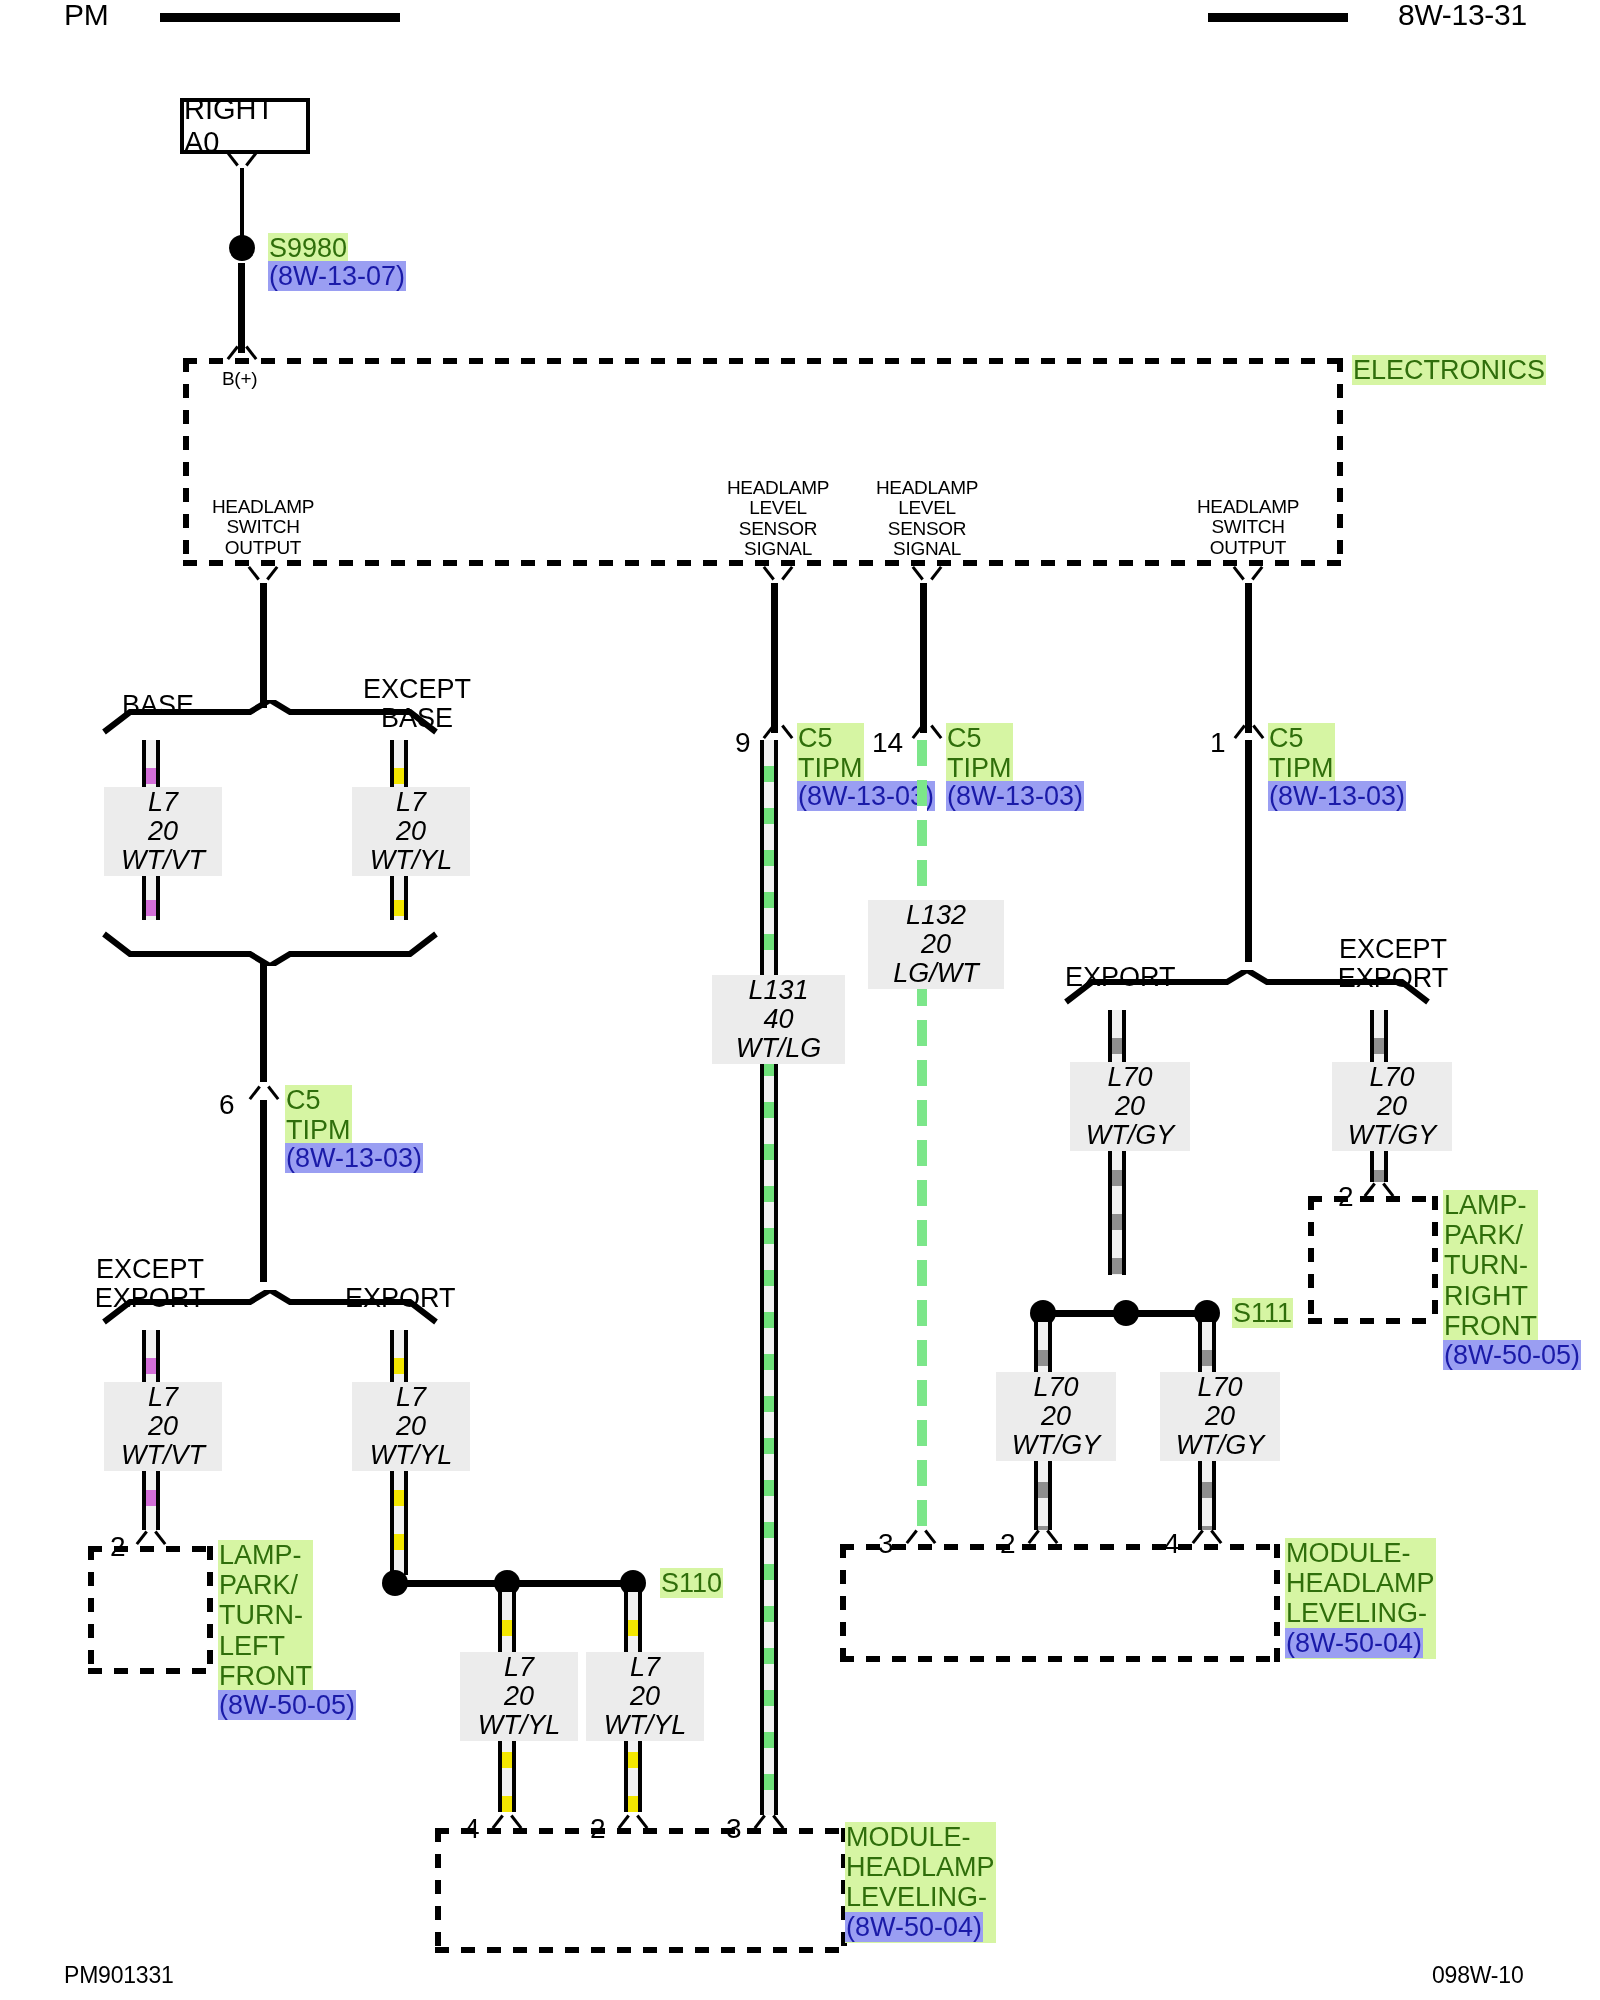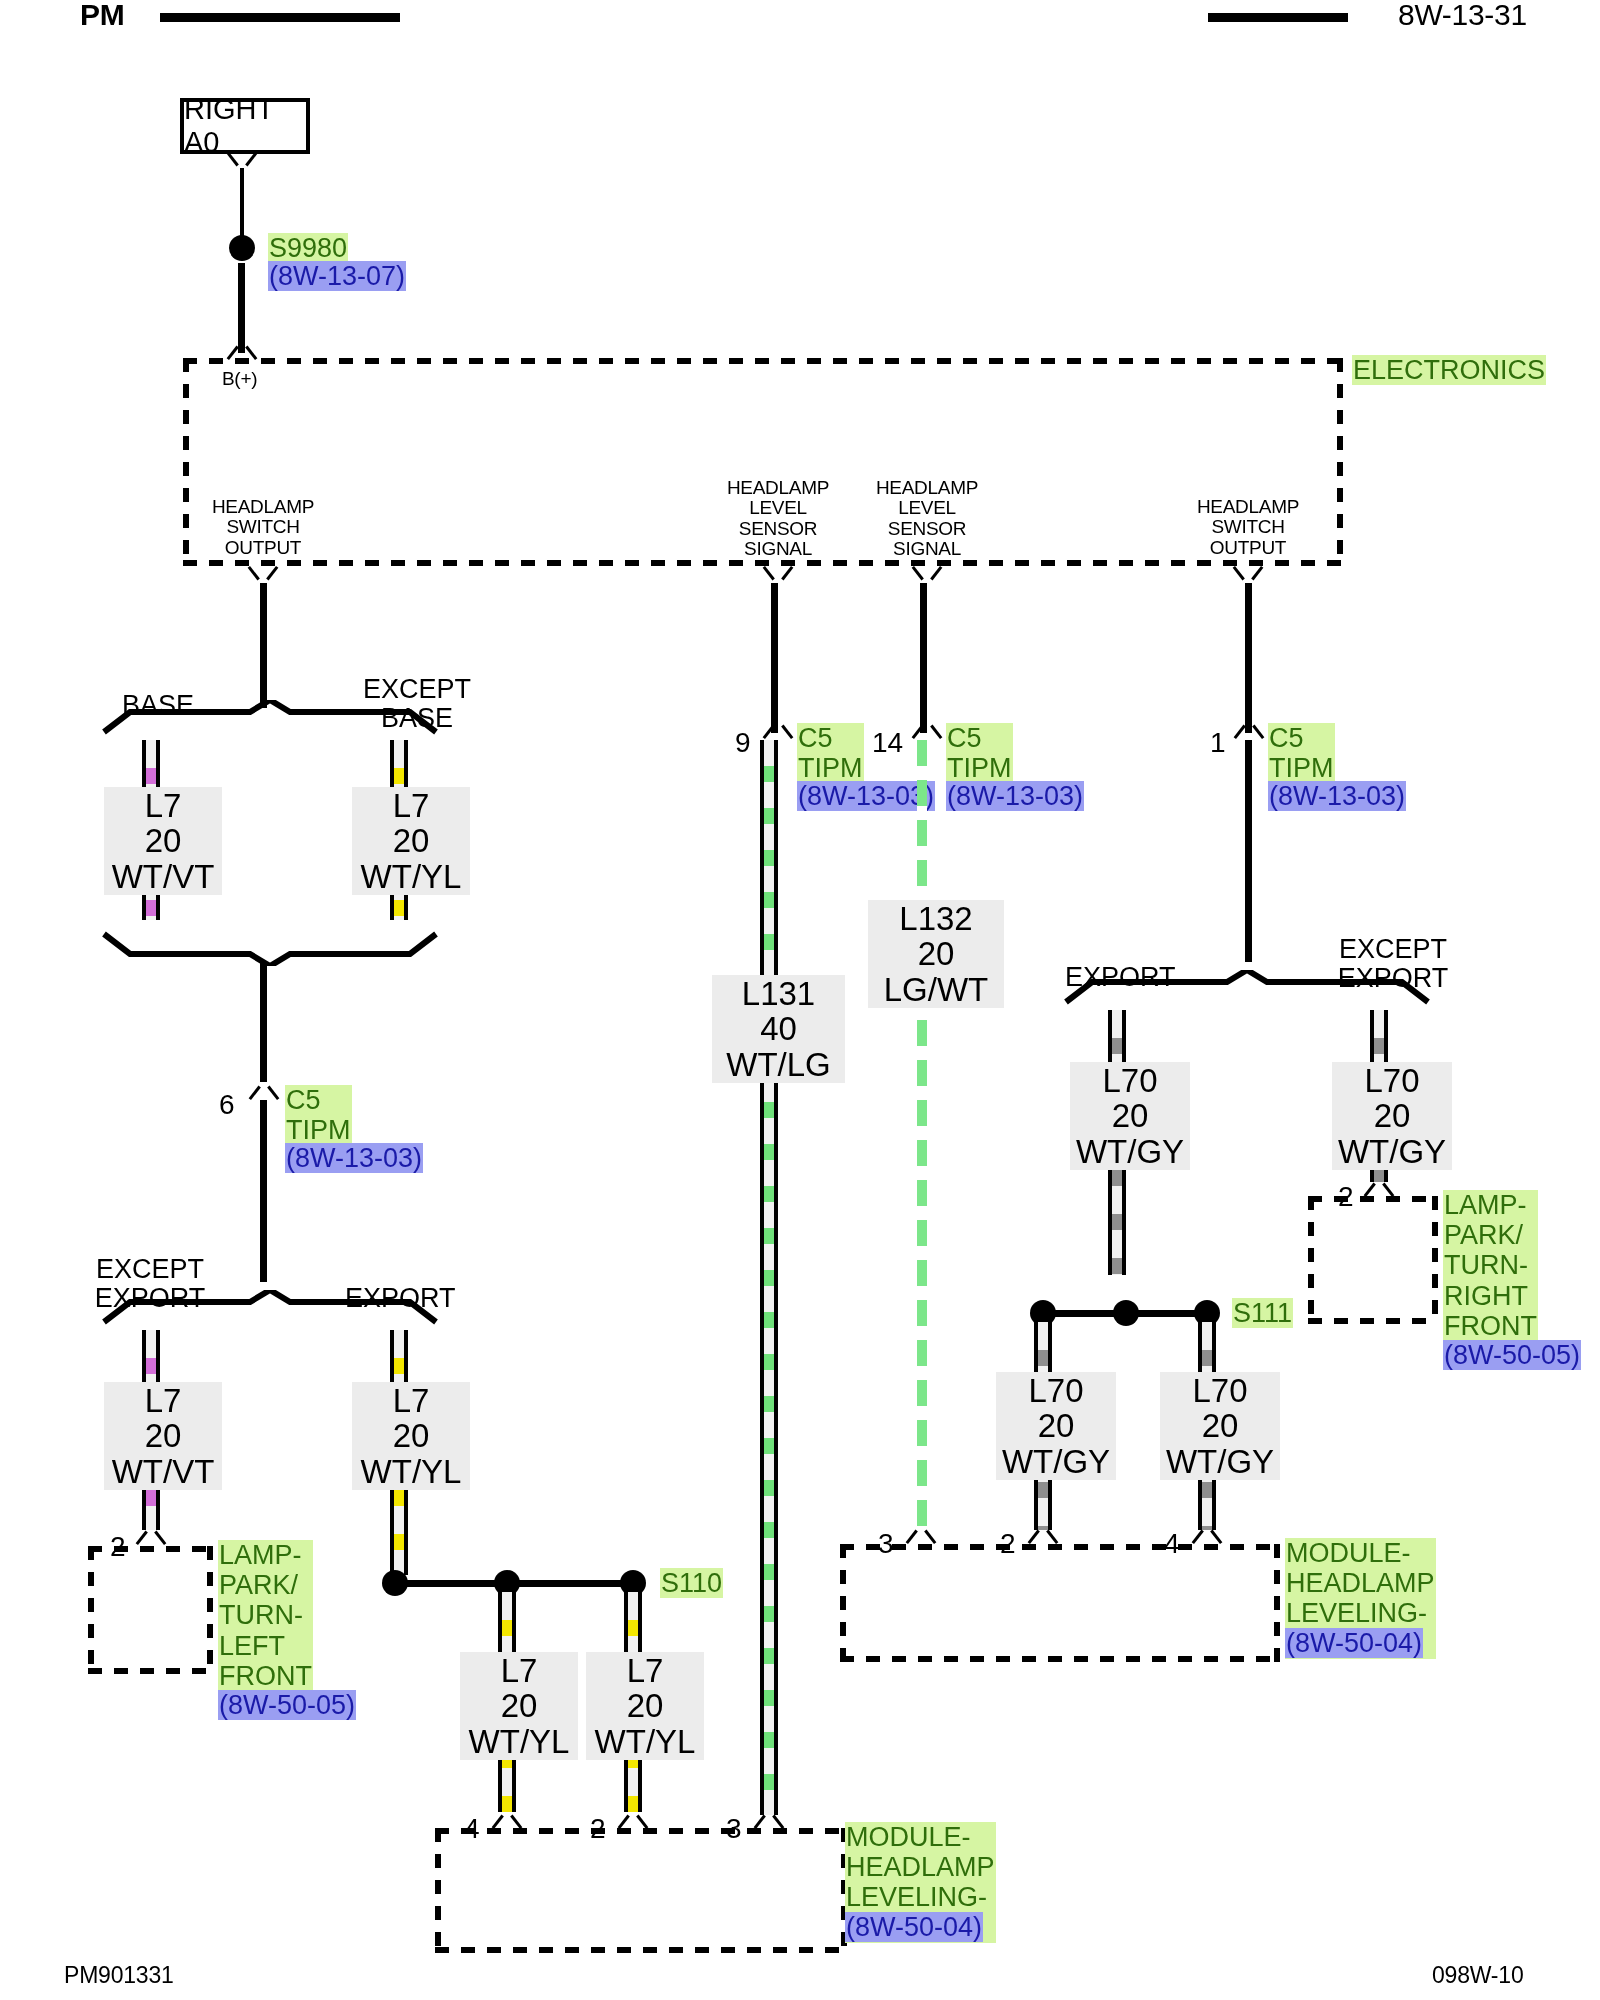--- a/index.html
+++ b/index.html
@@ -67,25 +67,26 @@
     font-size: 27px;
     line-height: 1.12;
     white-space: pre;
     padding: 0 1px;
   }
   
   .wcode {
     position: absolute;
     background: #ececec;
     color: #000;
-    font-size: 33px;
+    font-size: 27px;
     line-height: 1.07;
     text-align: center;
     white-space: pre;
     padding: 1px 4px;
+    font-style: italic;
   }
   
   .wire-plain {           
     position: absolute;
     background: #000;
     width: 7px;
   }
   .wire-h {               
     position: absolute;
     background: #000;
@@ -186,21 +187,21 @@
   }
   
   .brk { position: absolute; }
   .brk svg { display: block; }
 </style>
 </head>
 <body>
 
 <div id="page">
 
-  <div class="hdr-text" style="left:80px;top:0px;font-weight:bold;">PM</div>
+  <div class="hdr-text" style="left:64px;top:0px;">PM</div>
   <div class="hdr-rule" style="left:160px;top:13px;width:240px;"></div>
   <div class="hdr-rule" style="left:1208px;top:13px;width:140px;"></div>
   <div class="hdr-text" style="left:1398px;top:0px;">8W-13-31</div>
 
   <div class="solid-box" style="left:180px;top:98px;width:130px;height:56px;">
     <span>RIGHT A0</span>
   </div>
   <div class="arrow-d" style="left:229px;top:152px;"></div>
 
   <div style="position:absolute;left:240px;top:168px;width:4px;height:72px;background:#000;"></div>

